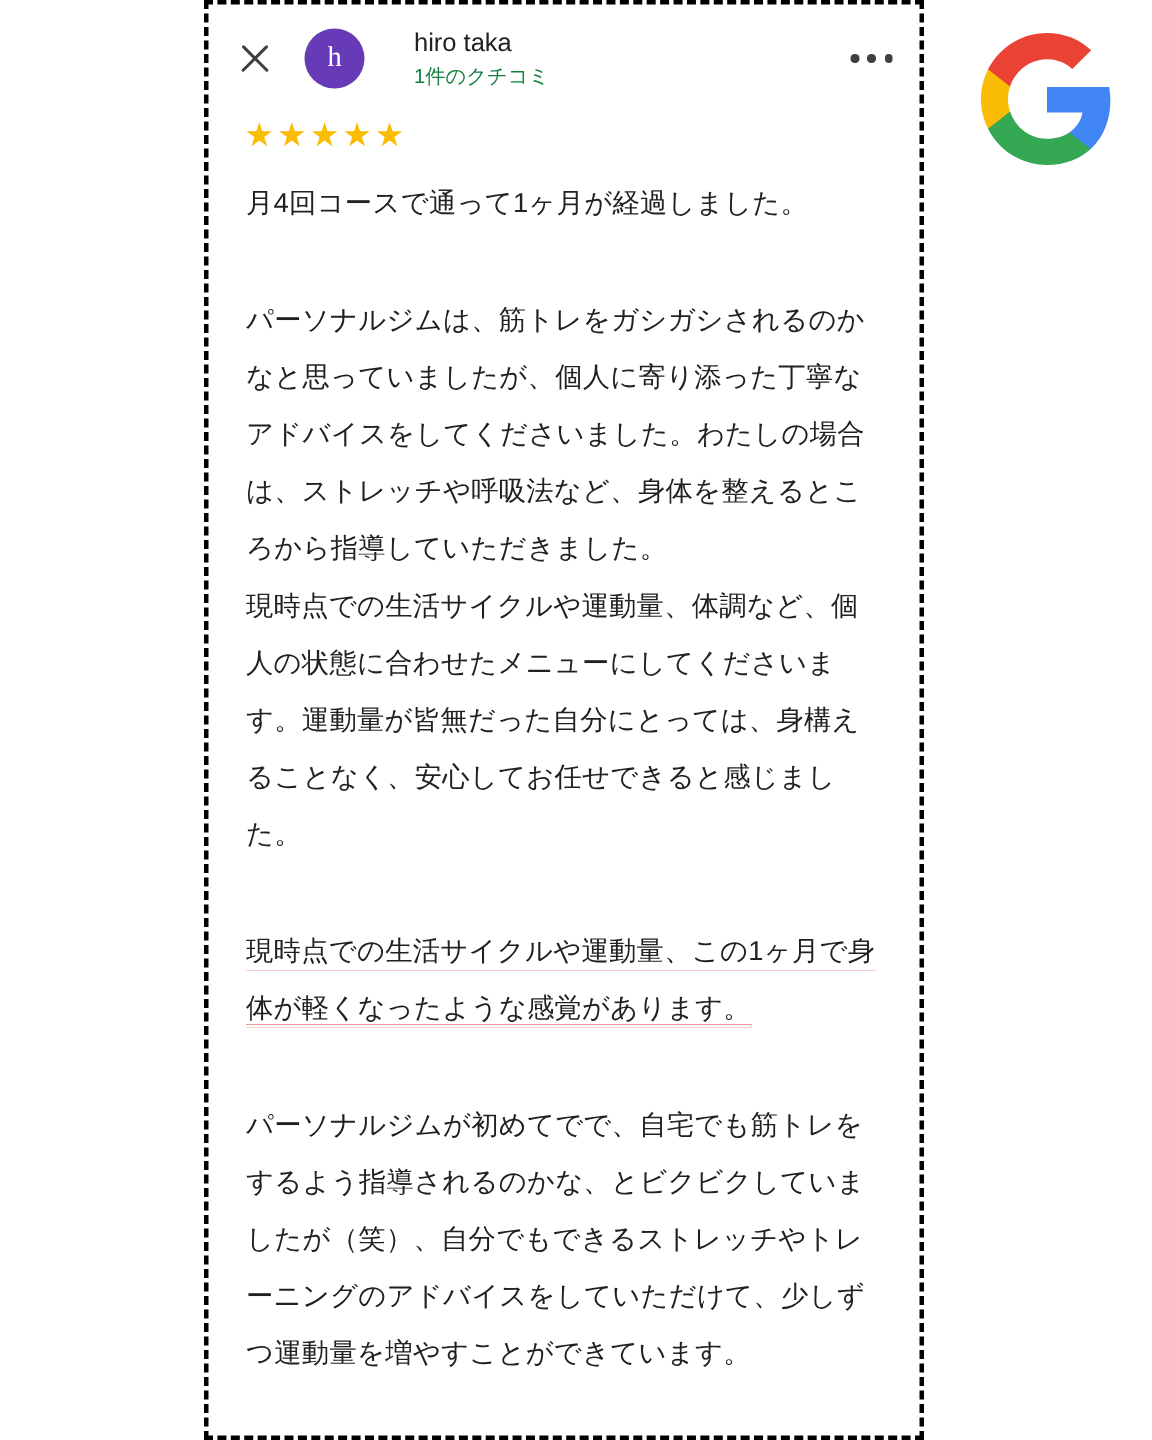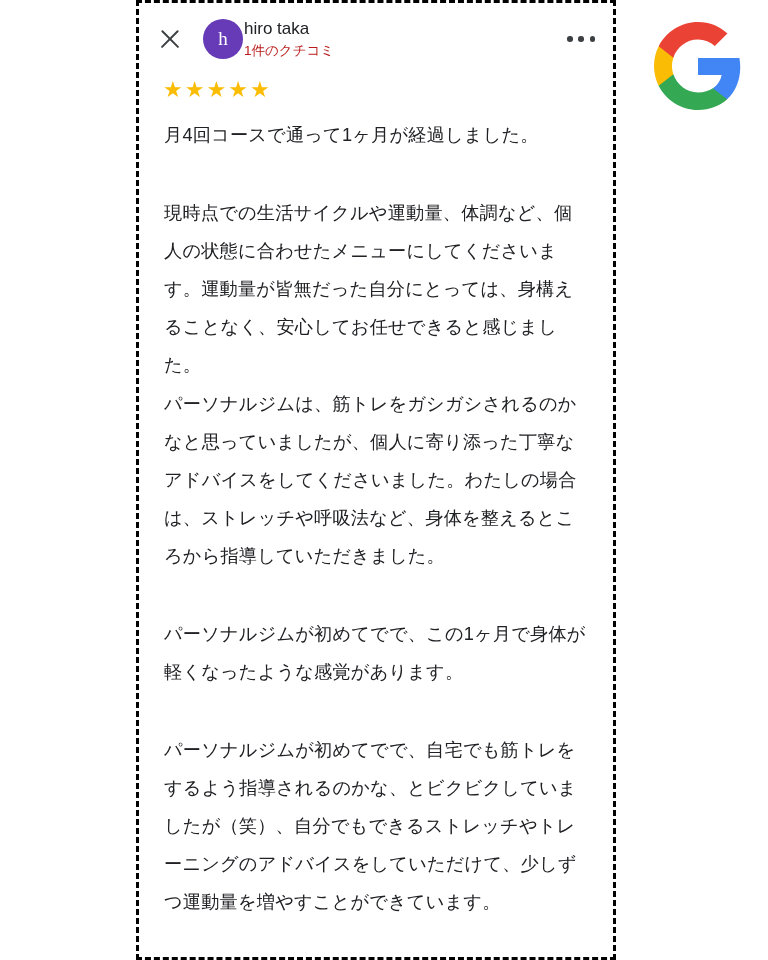--- a/index.html
+++ b/index.html
@@ -72,36 +72,36 @@
     font-size: 19px;
     display: flex;
     align-items: center;
     justify-content: center;
     margin-left: 18px;
     flex: 0 0 auto;
     font-family: "Liberation Serif", serif;
   }
 
   .user-block {
-    margin-left: 1px;
+    margin-left: 33px;
     display: flex;
     flex-direction: column;
     justify-content: center;
     flex: 1 1 auto;
     min-width: 0;
   }
   .user-name {
     font-size: 17px;
     color: #202124;
     line-height: 20px;
     font-weight: 400;
   }
   .user-sub {
     font-size: 13.5px;
-    color: #b91c1c;
+    color: #15803d;
     line-height: 19px;
     margin-top: 2px;
   }
 
   .more-icon {
     flex: 0 0 auto;
     width: 28px;
     height: 28px;
     display: flex;
     align-items: center;
@@ -181,24 +181,24 @@
         <span></span>
         <span></span>
       </div>
     </div>
 
     <div class="stars">★★★★★</div>
 
     <div class="review-body">
       <p class="para">月4回コースで通って1ヶ月が経過しました。</p>
       <div class="spacer"></div>
+      <p class="para">パーソナルジムは、筋トレをガシガシされるのかなと思っていましたが、個人に寄り添った丁寧なアドバイスをしてくださいました。わたしの場合は、ストレッチや呼吸法など、身体を整えるところから指導していただきました。</p>
       <p class="para">現時点での生活サイクルや運動量、体調など、個人の状態に合わせたメニューにしてくださいます。運動量が皆無だった自分にとっては、身構えることなく、安心してお任せできると感じました。</p>
-      <p class="para">パーソナルジムは、筋トレをガシガシされるのかなと思っていましたが、個人に寄り添った丁寧なアドバイスをしてくださいました。わたしの場合は、ストレッチや呼吸法など、身体を整えるところから指導していただきました。</p>
       <div class="spacer"></div>
-      <p class="para"><span class="hl">パーソナルジムが初めてでで、この1ヶ月で身体が軽くなったような感覚があります。</span></p>
+      <p class="para"><span class="hl">現時点での生活サイクルや運動量、この1ヶ月で身体が軽くなったような感覚があります。</span></p>
       <div class="spacer"></div>
       <p class="para">パーソナルジムが初めてでで、自宅でも筋トレをするよう指導されるのかな、とビクビクしていましたが（笑）、自分でもできるストレッチやトレーニングのアドバイスをしていただけて、少しずつ運動量を増やすことができています。</p>
 
     </div>
 
   </div>
 
   <svg id="google-logo" viewBox="0 0 48 48">
     <path fill="#4285f4" d="M45.12 24.5c0-1.56-.14-3.06-.4-4.5H24v8.51h11.84c-.51 2.75-2.06 5.08-4.39 6.64v5.52h7.11c4.16-3.83 6.56-9.47 6.56-16.17z"></path>
     <path fill="#34a853" d="M24 46c5.94 0 10.92-1.97 14.56-5.33l-7.11-5.52c-1.97 1.32-4.49 2.1-7.45 2.1-5.73 0-10.58-3.87-12.31-9.07H4.34v5.7C7.96 41.07 15.4 46 24 46z"></path>

